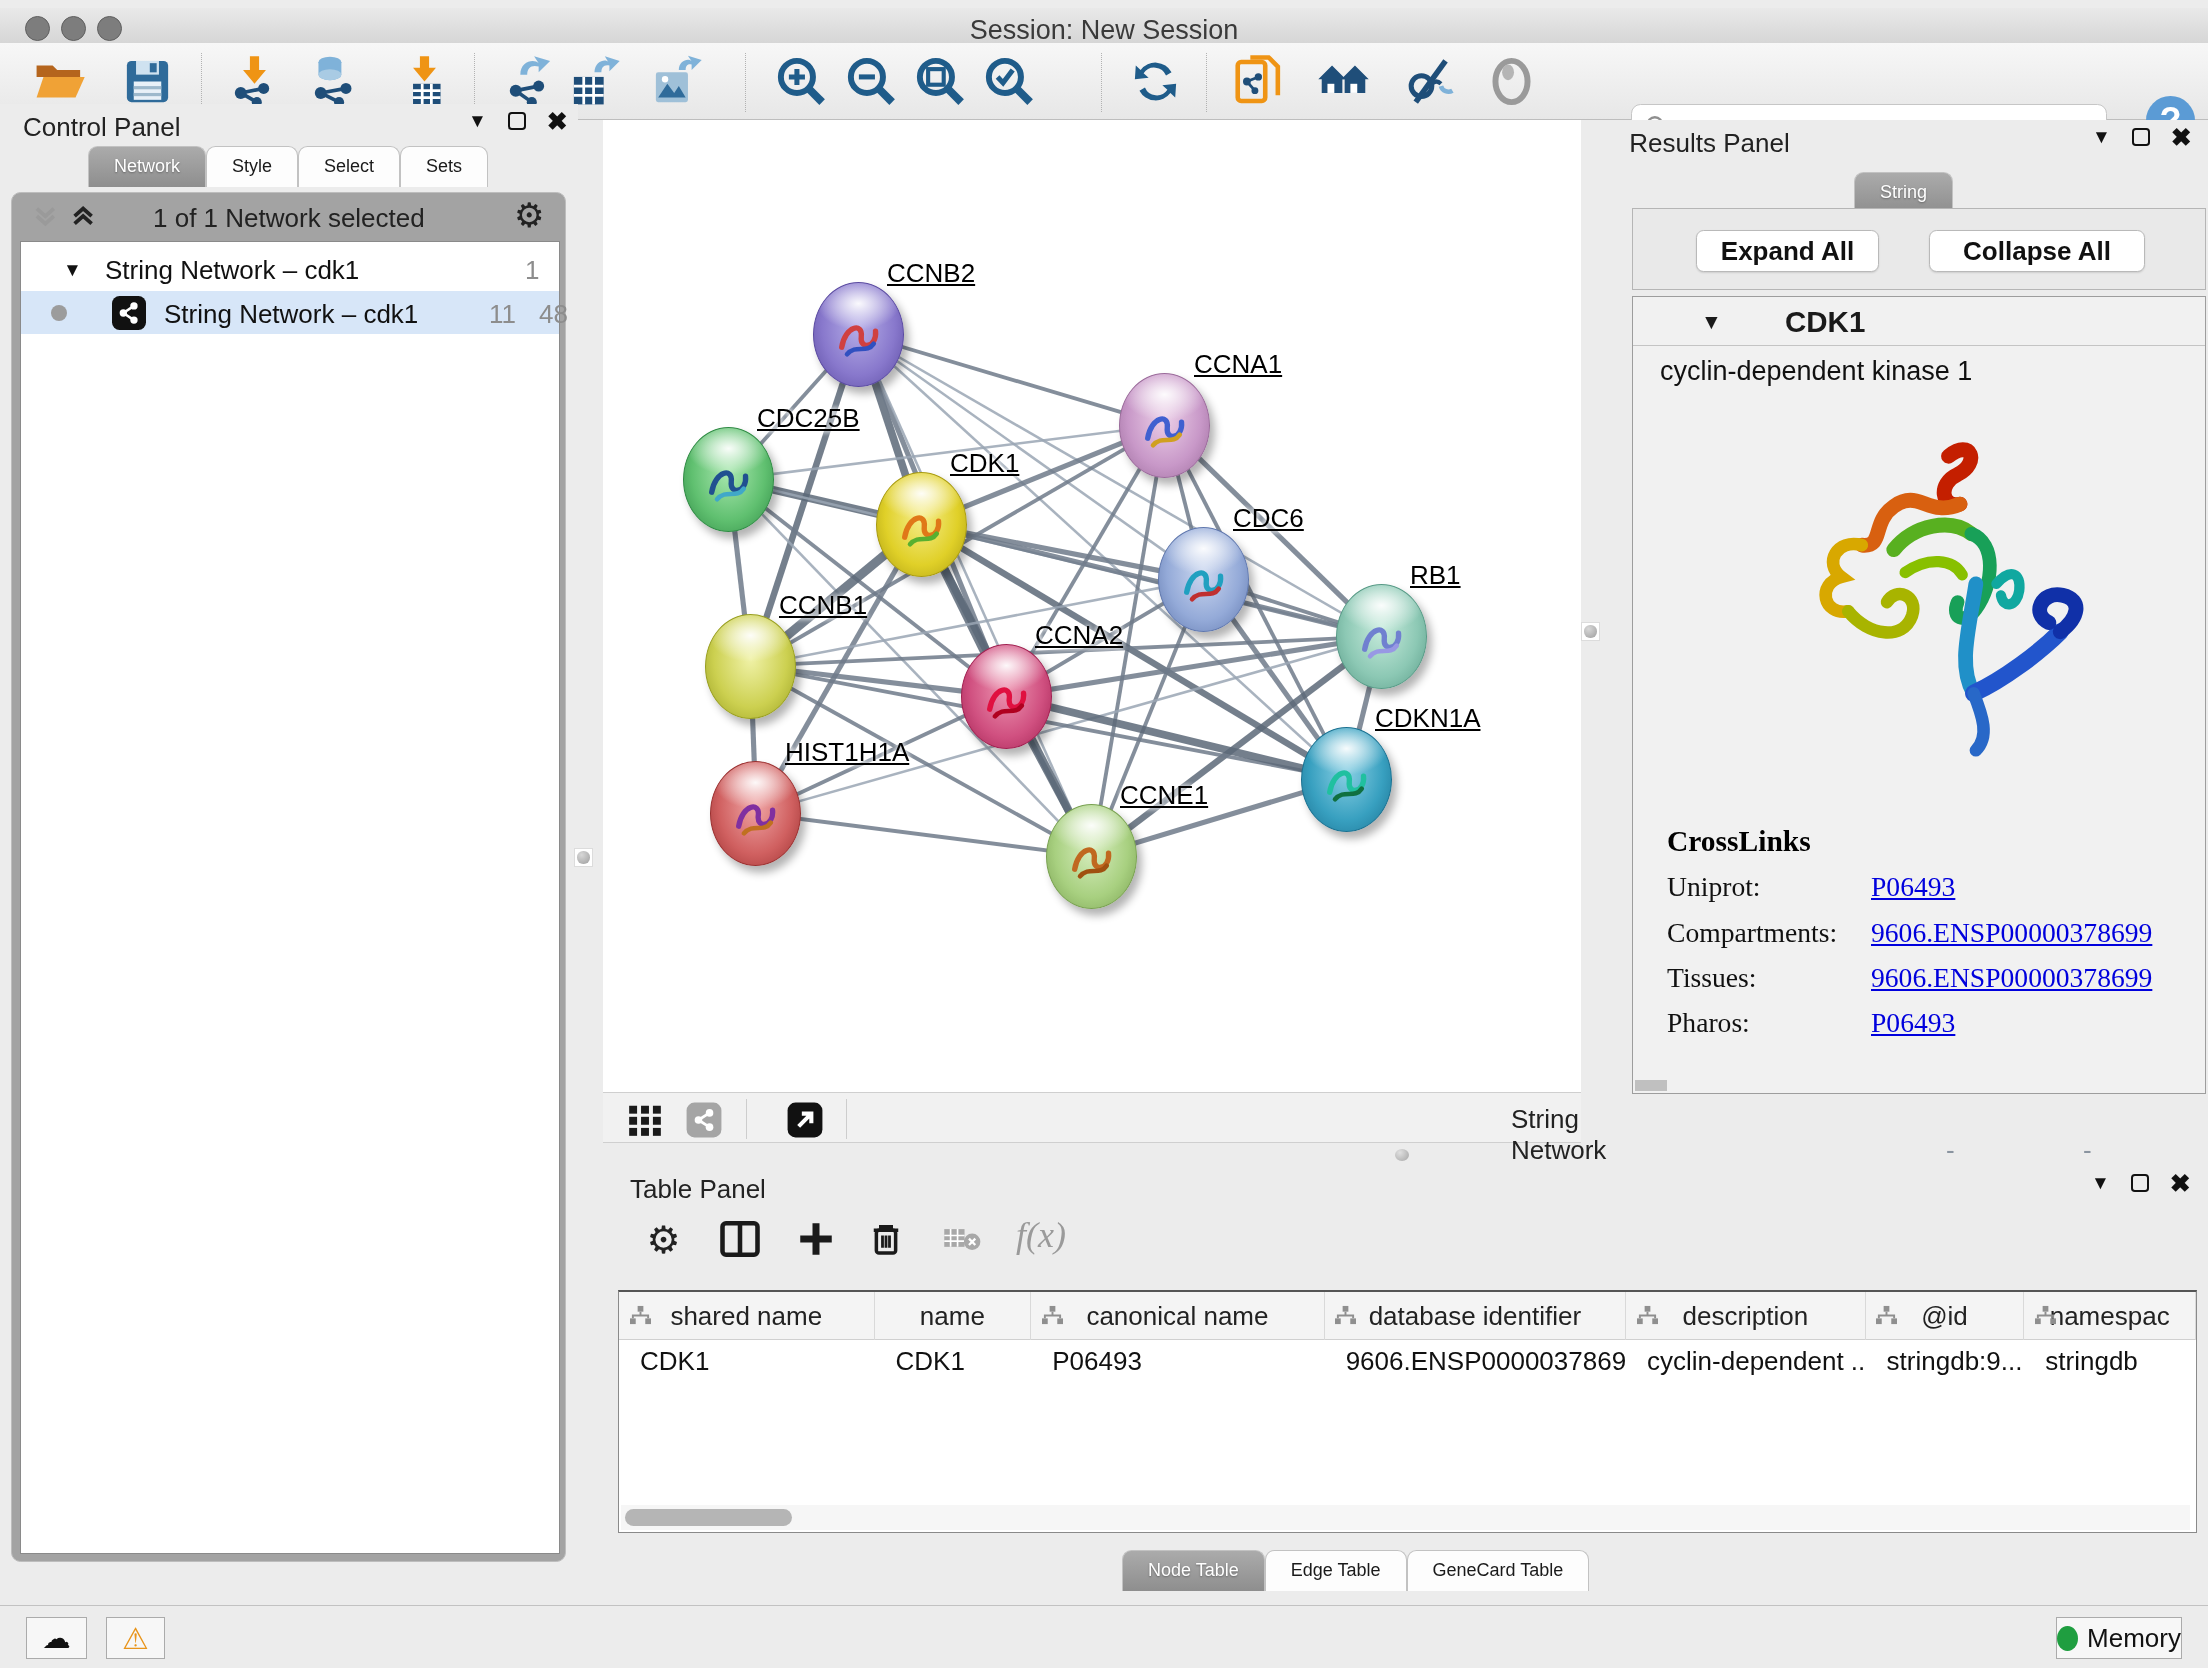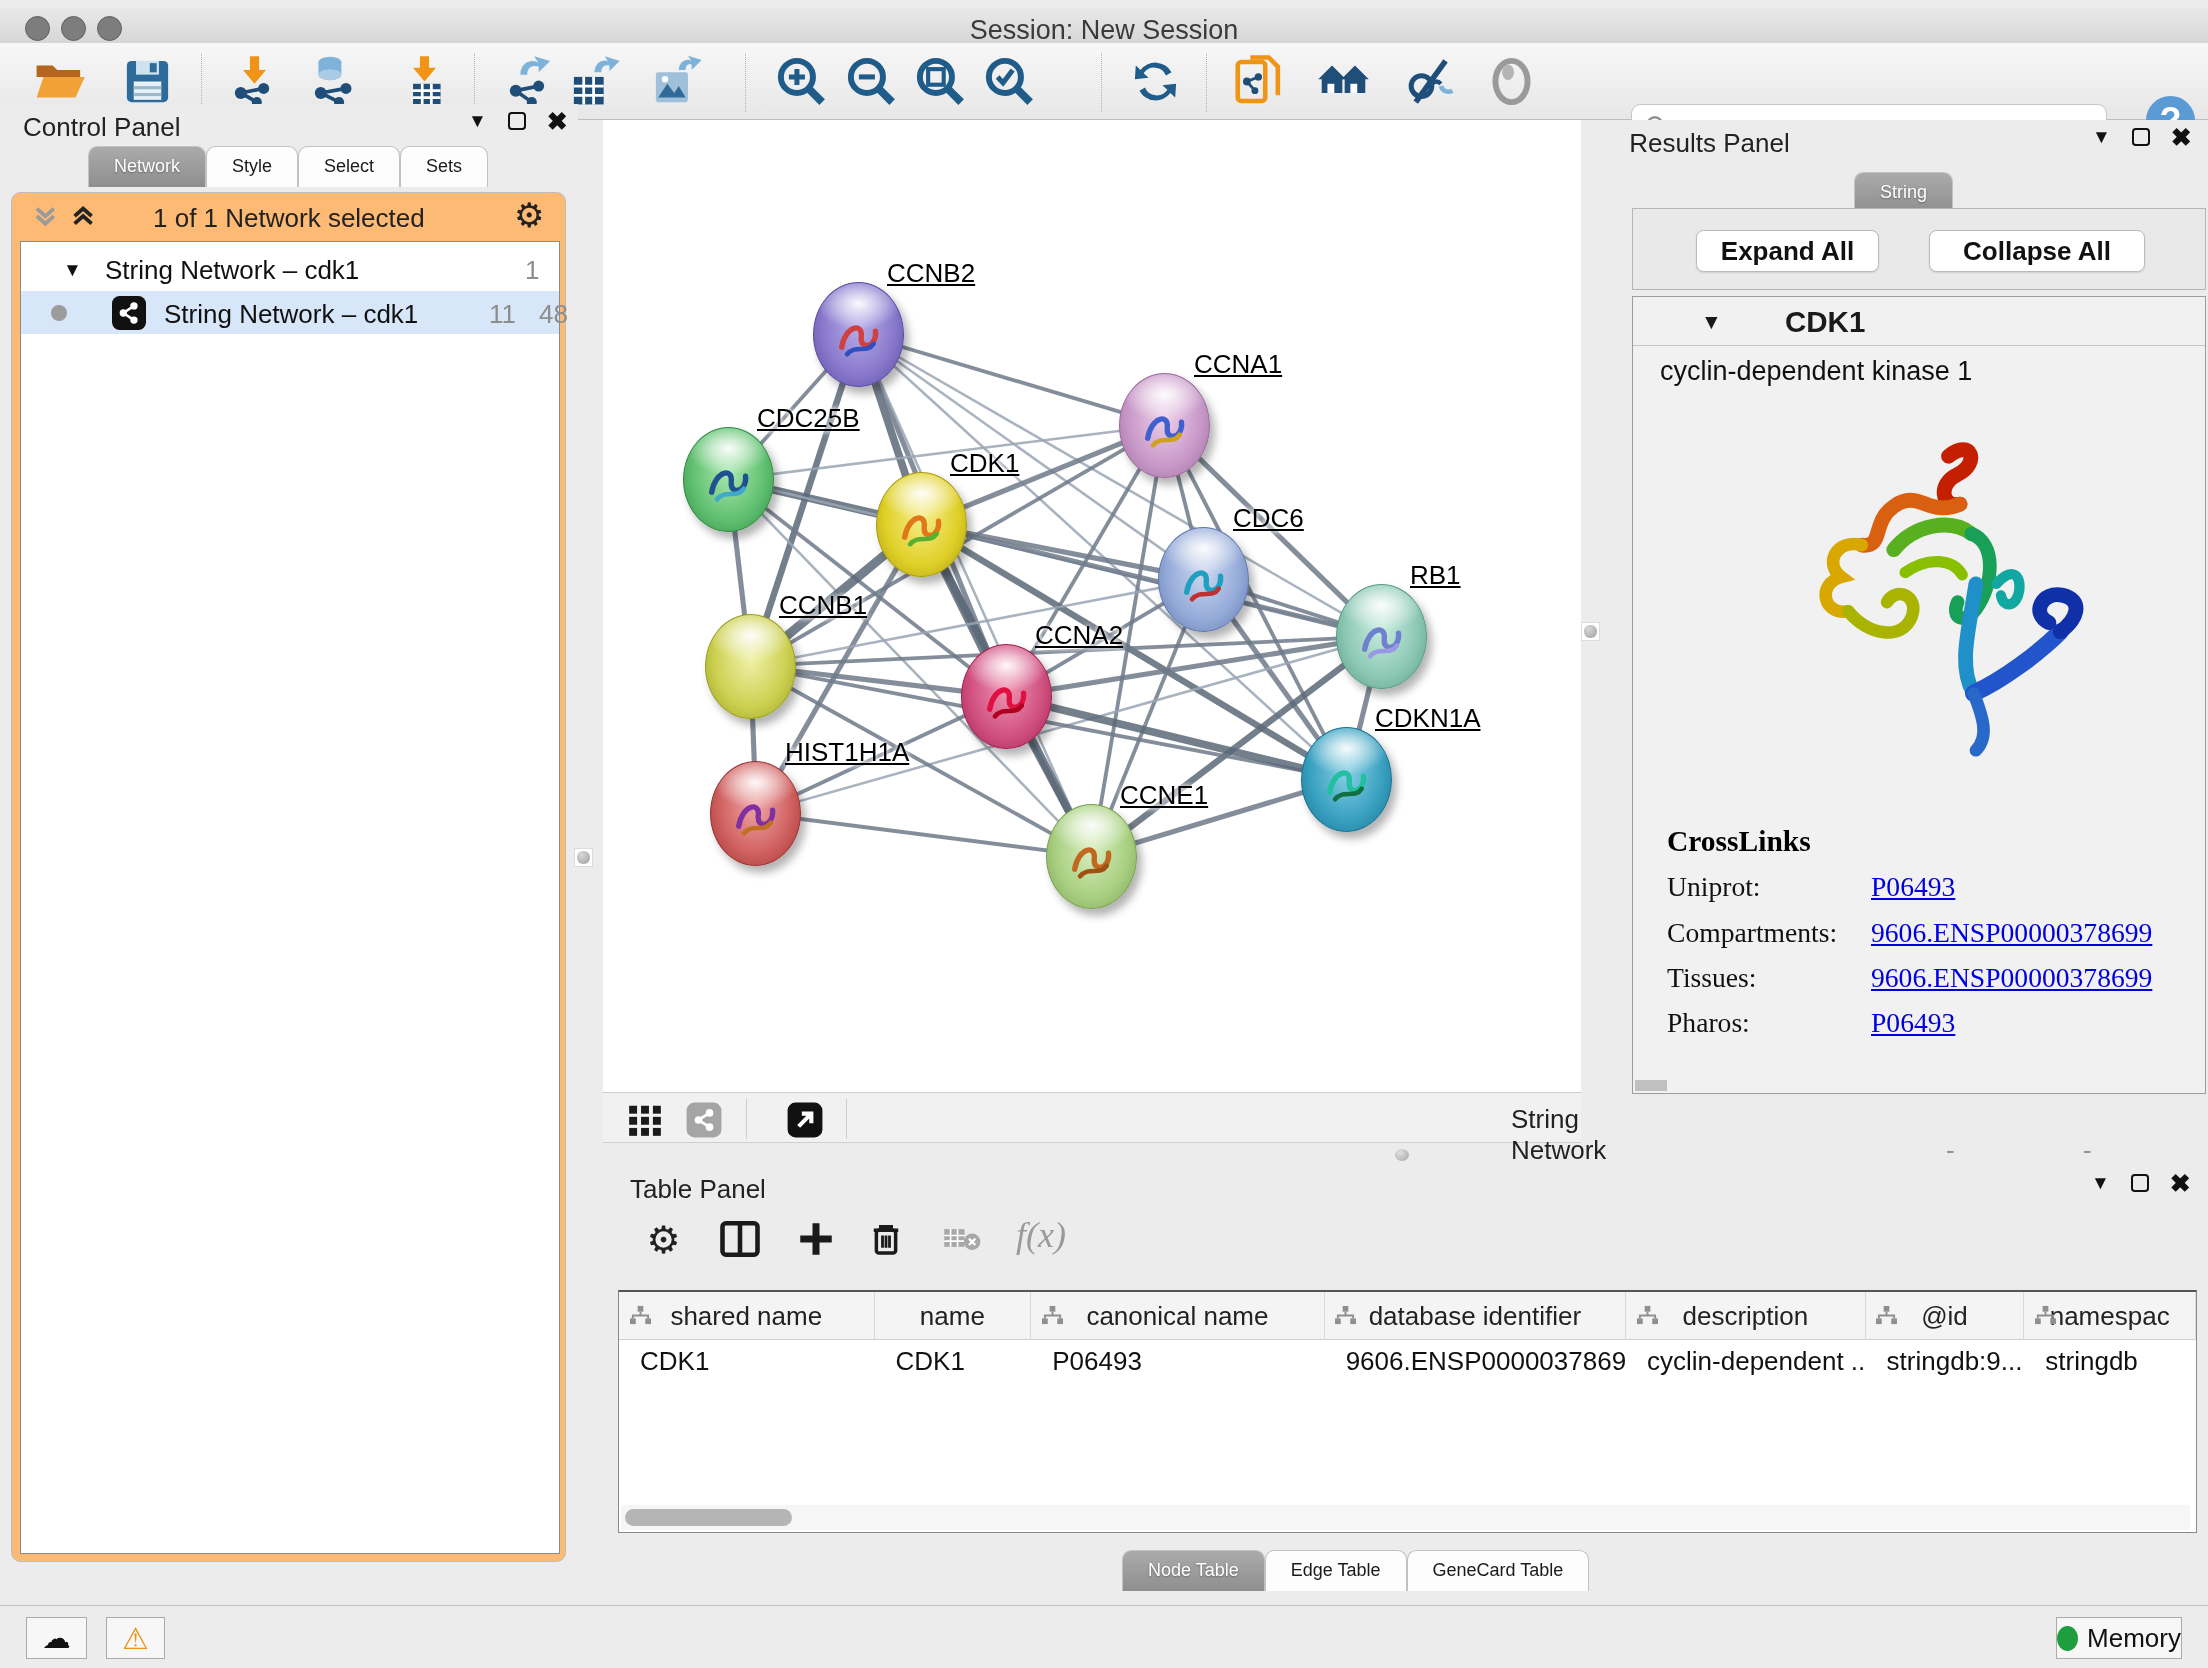--- a/index.html
+++ b/index.html
@@ -36,21 +36,21 @@
   .tab { display:inline-block; height:41px; line-height:39px; padding:0 25px; font-size:18px;
     background:#fdfdfd; border:1px solid #c2c2c2; border-bottom:none; color:#1a1a1a;
     border-radius:9.5px 9.5px 0 0; text-align:center; }
   .tab.sel { background:linear-gradient(#ababab,#8e8e8e); color:#fff; text-shadow:0 1px 1.9px #666; }
 
   
   #control-panel { position:absolute; left:0; top:104px; width:578px; height:1465px; background:#ececec; }
   #cp-header { position:absolute; left:23px; top:7.6px; }
   #cp-tabs { position:absolute; left:88px; top:42px; white-space:nowrap; }
   #cp-box { position:absolute; left:11.4px; top:88px; width:555px; height:1370px;
-    background:#fdba74; border:1px solid #bdbdbd; border-radius:9.5px; }
+    background:#a3a3a3; border:1px solid #bdbdbd; border-radius:9.5px; }
   #cp-subhead { position:absolute; left:0; top:0; width:100%; height:46px; }
   #cp-subhead-label { position:absolute; width:100%; text-align:center; top:9.5px; font-size:26px; color:#222; }
   #cp-chevrons { position:absolute; left:21px; top:7.6px; }
   #cp-gear { position:absolute; right:21px; top:1.9px; font-size:34px; color:#222; }
   #cp-list { position:absolute; left:7.6px; top:48px; width:540px; height:1313px;
     background:#fff; border:1.9px solid #8a8a8a; }
   .tree-row { position:absolute; left:0; width:100%; height:43px; font-size:26px; }
   .tree-tri { position:absolute; left:42px; top:11.4px; font-size:19px; color:#111; }
   .tree-label { position:absolute; top:7.6px; color:#111; }
   .tree-count { position:absolute; top:7.6px; color:#8d8d8d; }

